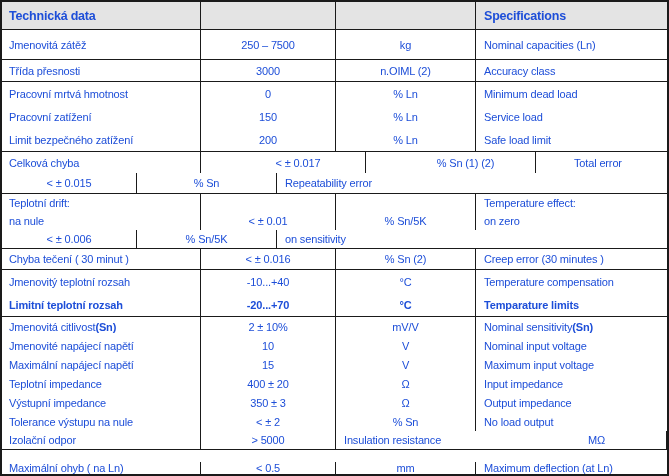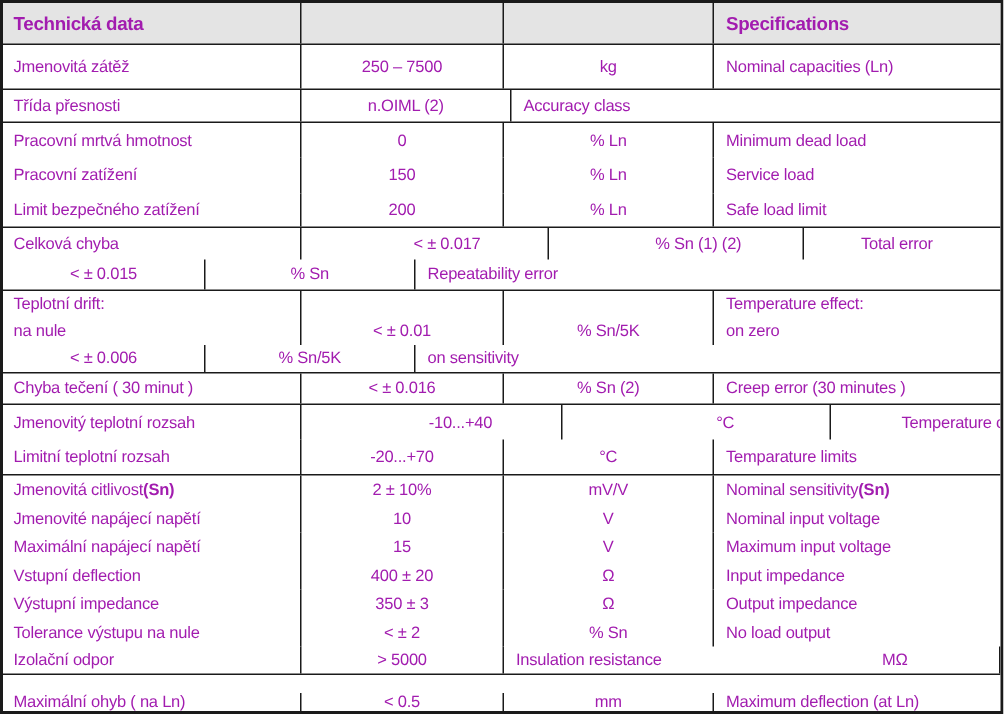--- a/index.html
+++ b/index.html
@@ -9,21 +9,21 @@
   }
   .spec-table {
     width: 669px;
     height: 476px;
     box-sizing: border-box;
     border: 2px solid #1a1a1a;
     display: flex;
     flex-direction: column;
     background: #ffffff;
     font-family: "Liberation Sans", sans-serif;
-    color: #a21caf;
+    color: #1d4ed8;
     overflow: hidden;
   }
   .row {
     display: flex;
     flex: none;
     box-sizing: border-box;
   }
   .row.header {
     height: 28px;
     background: #e4e4e4;
@@ -90,20 +90,23 @@
         <span>kg</span>
       </div>
       <div class="cell c4">
         <span>Nominal capacities (Ln)</span>
       </div>
     </div>
     <div class="row group-end" style="height: 22px;">
       <div class="cell c1">
         <span>Třída přesnosti</span>
       </div>
+      <div class="cell c2">
+        <span>3000</span>
+      </div>
       <div class="cell c3">
         <span>n.OIML (2)</span>
       </div>
       <div class="cell c4">
         <span>Accuracy class</span>
       </div>
     </div>
     <div class="row" style="height: 23px;">
       <div class="cell c1">
         <span>Pracovní mrtvá hmotnost</span>
@@ -217,35 +220,35 @@
       <div class="cell c2">
         <span>&lt; ± 0.016</span>
       </div>
       <div class="cell c3">
         <span>% Sn (2)</span>
       </div>
       <div class="cell c4">
         <span>Creep error (30 minutes )</span>
       </div>
     </div>
-    <div class="row" style="height: 23px; gap: 39px;">
+    <div class="row" style="height: 23px;">
       <div class="cell c1">
         <span>Jmenovitý teplotní rozsah</span>
       </div>
       <div class="cell c2">
         <span>-10...+40</span>
       </div>
       <div class="cell c3">
         <span>°C</span>
       </div>
       <div class="cell c4">
         <span>Temperature compensation</span>
       </div>
     </div>
-    <div class="row group-end" style="height: 24px;">
+    <div class="row group-end" style="height: 24px; font-weight: bold;">
       <div class="cell c1">
         <span>Limitní teplotní rozsah</span>
       </div>
       <div class="cell c2">
         <span>-20...+70</span>
       </div>
       <div class="cell c3">
         <span>°C</span>
       </div>
       <div class="cell c4">
@@ -291,21 +294,21 @@
       </div>
       <div class="cell c3">
         <span>V</span>
       </div>
       <div class="cell c4">
         <span>Maximum input voltage</span>
       </div>
     </div>
     <div class="row" style="height: 19px;">
       <div class="cell c1">
-        <span>Vstupní deflection</span>
+        <span>Teplotní impedance</span>
       </div>
       <div class="cell c2">
         <span>400 ± 20</span>
       </div>
       <div class="cell c3">
         <span>Ω</span>
       </div>
       <div class="cell c4">
         <span>Input impedance</span>
       </div>

